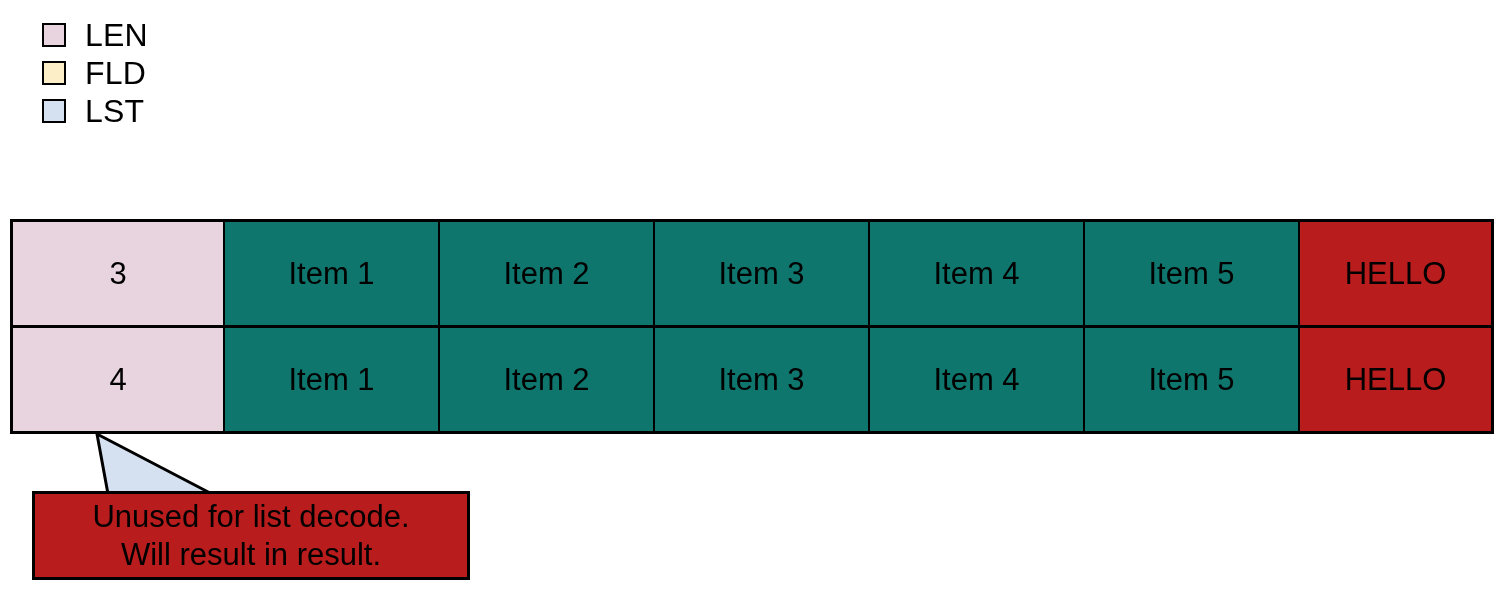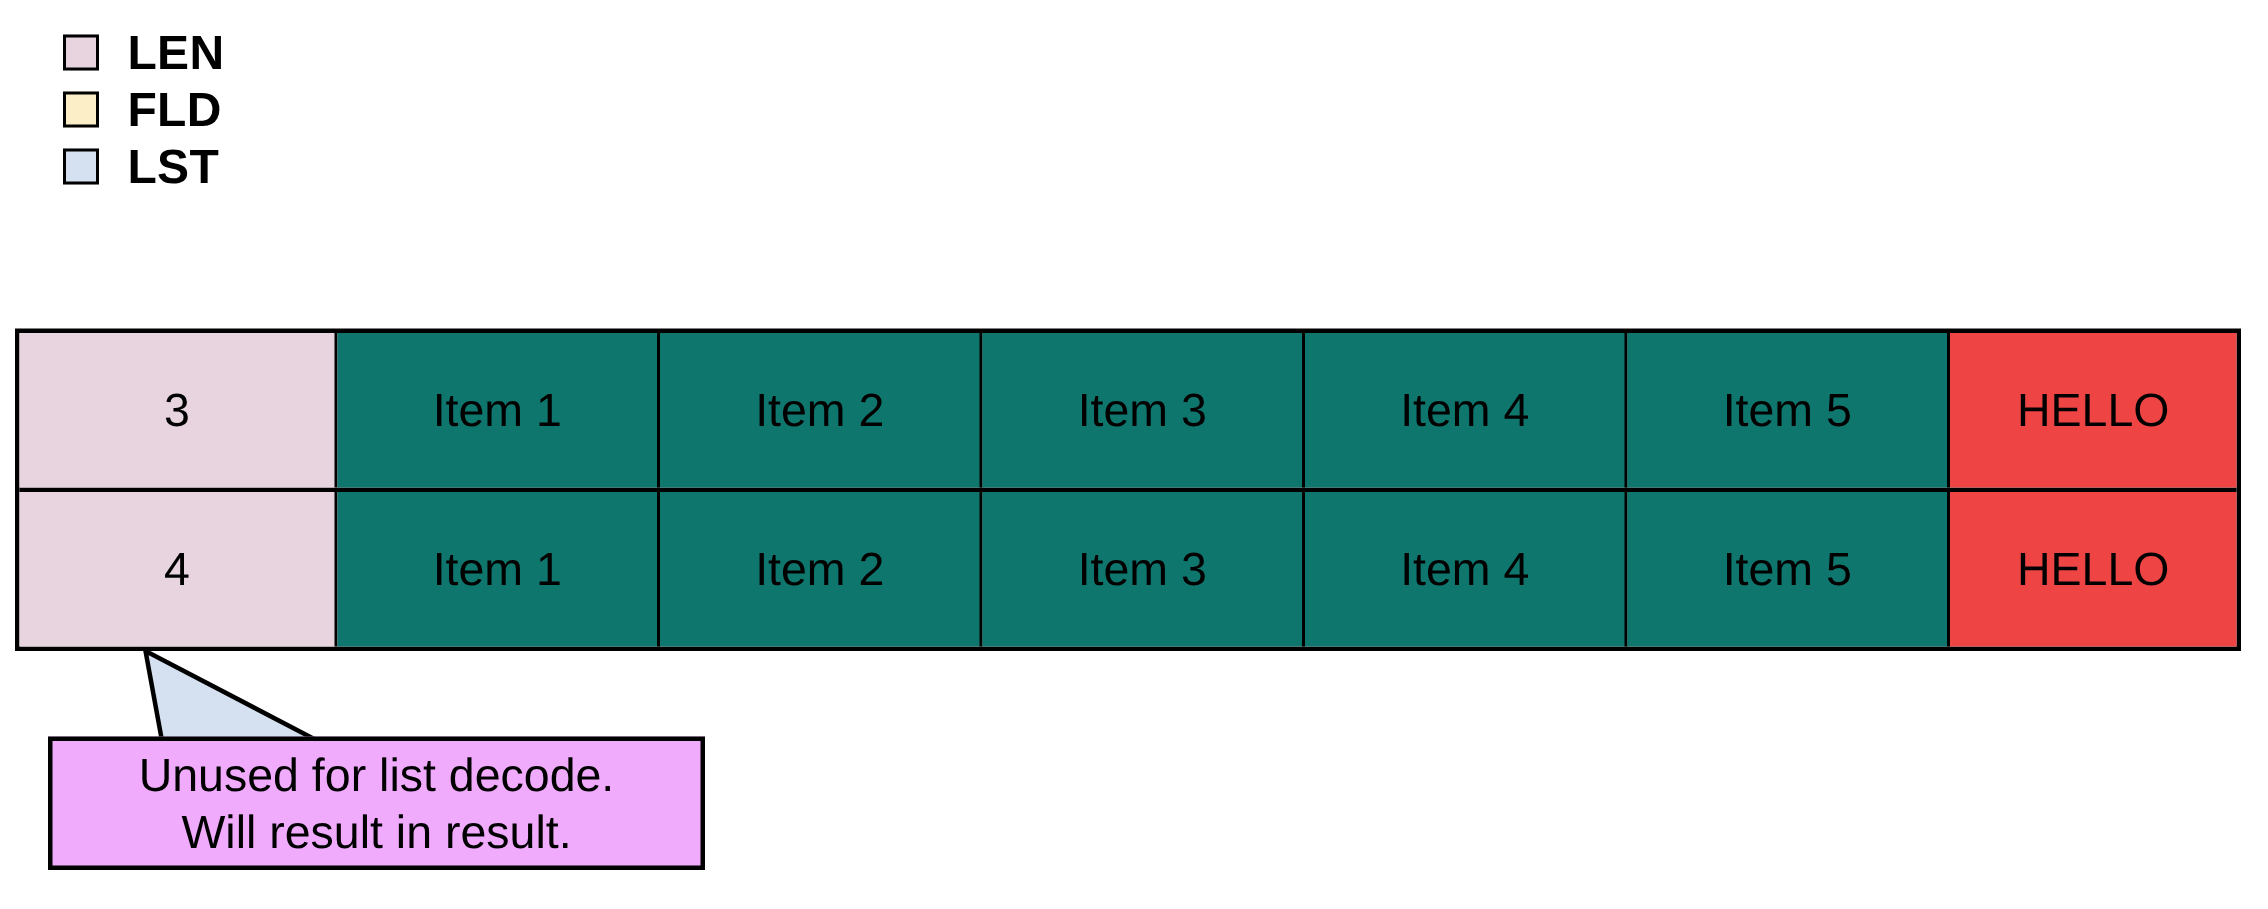--- a/index.html
+++ b/index.html
@@ -15,21 +15,20 @@
     overflow: hidden;
     position: relative;
   }
 
   
   #legend {
     position: absolute;
     left: 42px;
     top: 16px;
     width: 300px;
-    font-weight: bold;
   }
   .legend-row {
     display: flex;
     align-items: center;
     height: 38px;
   }
   .legend-swatch {
     width: 24px;
     height: 24px;
     border: 2.5px solid #000000;
@@ -73,38 +72,38 @@
     box-sizing: border-box;
     border-right: 2.5px solid #000000;
     overflow: hidden;
     white-space: nowrap;
   }
   .pdu-cell:last-child {
     border-right: none;
   }
   .c-len { flex: 0 0 212px; background: #e7d4de; }
   .c-lst { flex: 0 0 215px; background: #0f766e; }
-  .c-fld { flex: 1 1 auto;  background: #ef4444; }
+  .c-fld { flex: 1 1 auto;  background: #b91c1c; }
 
   
   #callout {
     position: absolute;
     left: 0;
     top: 0;
     width: 1512px;
     height: 606px;
     pointer-events: none;
   }
   #callout-box {
     position: absolute;
     left: 32px;
     top: 491px;
     width: 438px;
     height: 89px;
-    background: #f0abfc;
+    background: #b91c1c;
     border: 3px solid #000000;
     box-sizing: border-box;
     display: flex;
     flex-direction: column;
     align-items: center;
     justify-content: center;
   }
   .callout-line {
     font-size: 31px;
     line-height: 38px;

